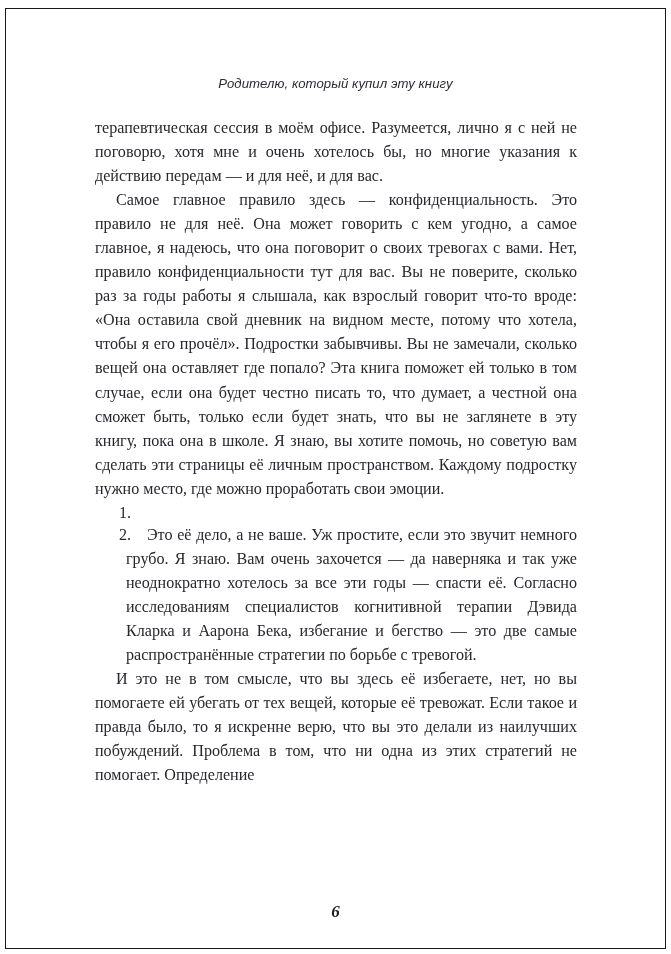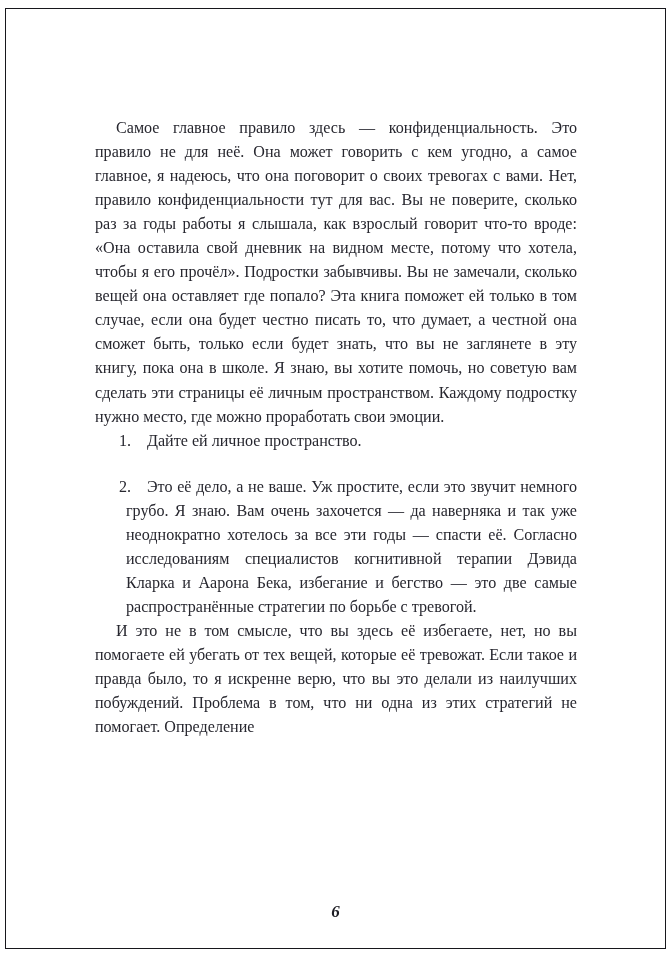--- a/index.html
+++ b/index.html
@@ -99,29 +99,31 @@
     color: #1d1d24;
   }
 </style>
 </head>
 <body>
 
 <div class="page">
 
   <div class="page-border"></div>
 
+  <div class="running-head">Родителю, который купил эту книгу</div>
 
   <div class="text-column">
 
+    <p class="no-indent">терапевтическая сессия в моём офисе. Разумеется, лично я с ней не поговорю, хотя мне и очень хотелось бы, но многие указания к действию передам — и для неё, и для вас.</p>
 
     <p>Самое главное правило здесь — конфиденциальность. Это правило не для неё. Она может говорить с кем угодно, а самое главное, я надеюсь, что она поговорит о своих тревогах с вами. Нет, правило конфиденциальности тут для вас. Вы не поверите, сколько раз за годы работы я слышала, как взрослый говорит что-то вроде: «Она оставила свой дневник на видном месте, потому что хотела, чтобы я его прочёл». Подростки забывчивы. Вы не замечали, сколько вещей она оставляет где попало? Эта книга поможет ей только в том случае, если она будет честно писать то, что думает, а честной она сможет быть, только если будет знать, что вы не заглянете в эту книгу, пока она в школе. Я знаю, вы хотите помочь, но советую вам сделать эти страницы её личным пространством. Каждому подростку нужно место, где можно проработать свои эмоции.</p>
 
 
     <p class="principle">
-      <span class="num">1.</span><span>Дайте ей личное пространство.</span>
+      <span class="num">1.</span>
     </p>
 
     <p class="principle spaced">
       <span class="num">2.</span><span>Это её дело, а не ваше. Уж простите, если это звучит немного грубо. Я знаю. Вам очень захочется — да наверняка и так уже неоднократно хотелось за все эти годы — спасти её. Согласно исследованиям специалистов когнитивной терапии Дэвида Кларка и Аарона Бека, избегание и бегство — это две самые распространённые стратегии по борьбе с тревогой.</span>
     </p>
 
     <p>И это не в том смысле, что вы здесь её избегаете, нет, но вы помогаете ей убегать от тех вещей, которые её тревожат. Если такое и правда было, то я искренне верю, что вы это делали из наилучших побуждений. Проблема в том, что ни одна из этих стратегий не помогает. Определение</p>
 
   </div>
 

